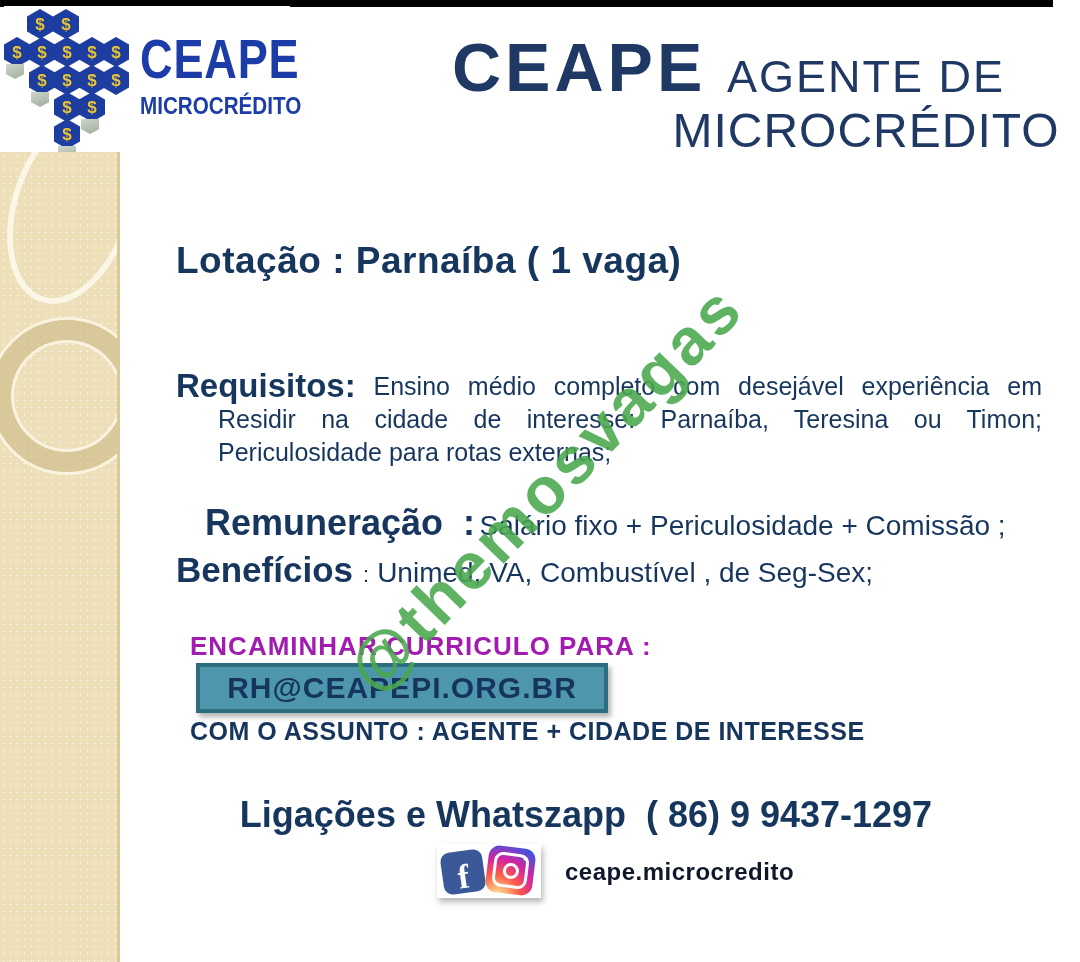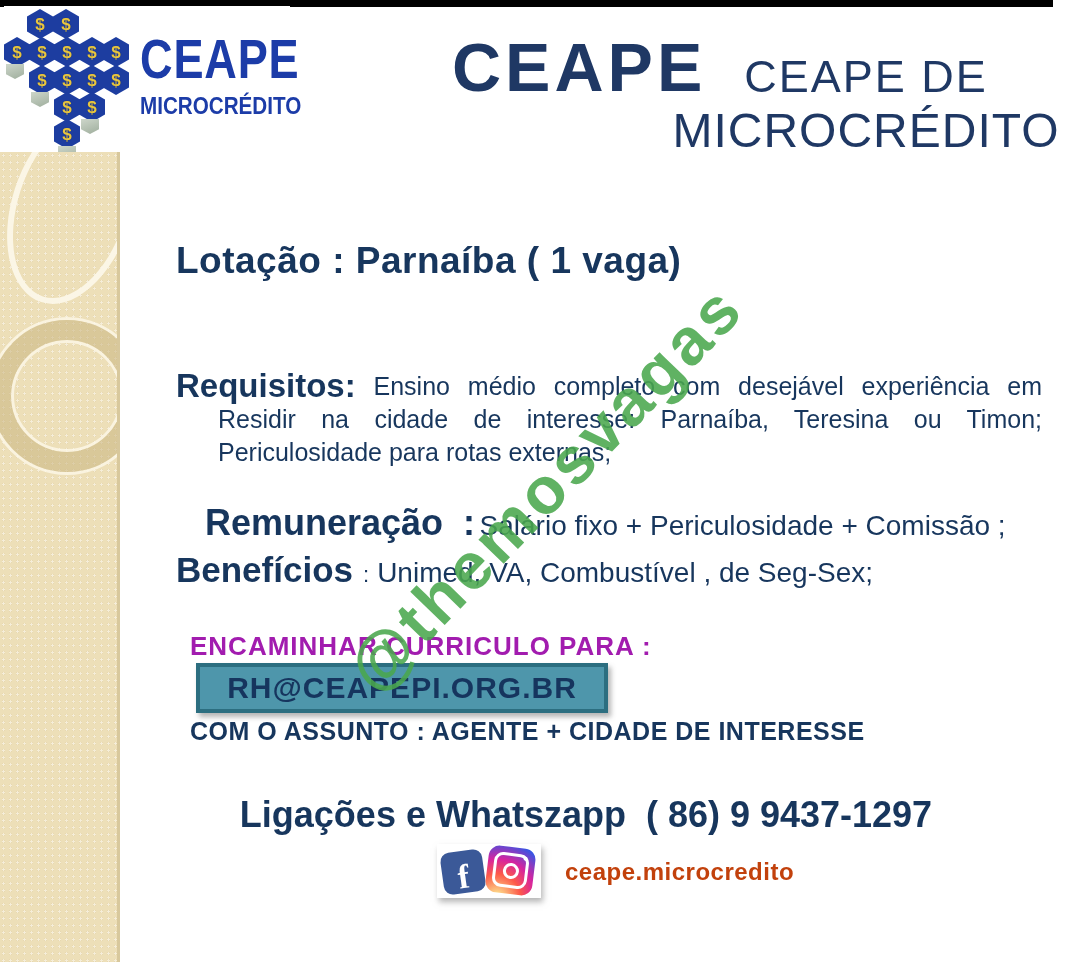--- a/index.html
+++ b/index.html
@@ -135,21 +135,21 @@
   }
   .ig-frame { position:absolute; inset:6px; border:3px solid #fff; border-radius:9px; }
   .ig-lens {
     position:absolute; left:50%; top:50%; width:16px; height:16px;
     transform:translate(-50%,-50%);
     border:3px solid #fff; border-radius:50%;
   }
   .ig-dot { position:absolute; right:8px; top:8px; width:4px; height:4px; background:#fff; border-radius:50%; }
   .social-handle {
     position:absolute; left:565px; top:858px;
-    font-size:24px; font-weight:bold; letter-spacing:.5px; color:#c2410c;
+    font-size:24px; font-weight:bold; letter-spacing:.5px; color:#0f172a;
   }
 
   
   .watermark {
     position:absolute; left:545px; top:488px;
     transform:translate(-50%,-50%) rotate(-46deg);
     font-size:66px; font-weight:bold; letter-spacing:4px;
     color:rgba(74,167,77,.88);
     white-space:nowrap; pointer-events:none; z-index:5;
   }
@@ -214,21 +214,21 @@
   </div>
 </div>
 
 <div class="stripe">
   <div class="ring-thin"></div>
   <div class="ring-big"></div>
 </div>
 
 <div class="vaga-title">CEAPE</div>
 <div class="role-block">
-  <div class="role-line1">CEAPE DE</div>
+  <div class="role-line1">AGENTE DE</div>
   <div class="role-line2">MICROCRÉDITO</div>
 </div>
 
 <div class="lotacao">Lotação : Parnaíba ( 1 vaga)</div>
 
 <div class="requisitos">
   <div class="req-line jl">
     <span class="req-label">Requisitos:</span>
     <span>Ensino médio completo com desejável experiência em</span>
   </div>

